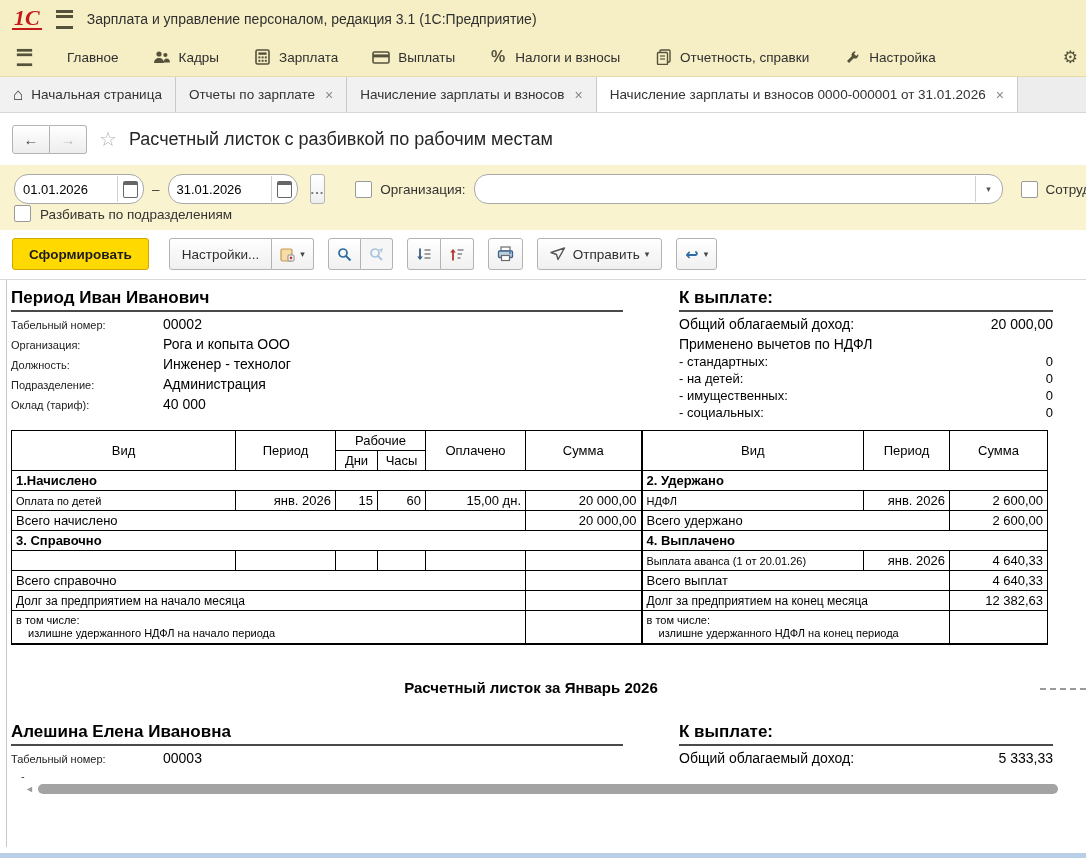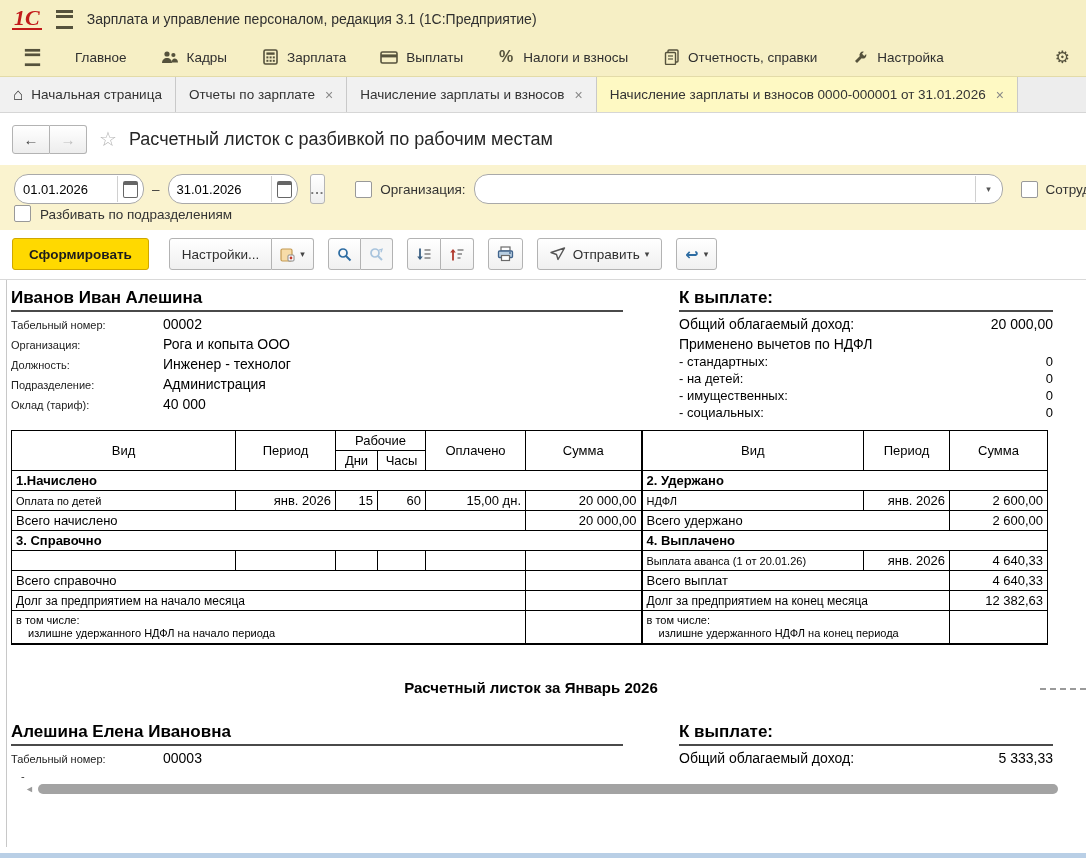--- a/index.html
+++ b/index.html
@@ -4,29 +4,29 @@
 <style>
   html,body{margin:0;padding:0;width:1086px;height:858px;overflow:hidden;background:#fff;
     font-family:"Liberation Sans","DejaVu Sans",sans-serif;font-size:13px;color:#2b2b2b;}
   .titlebar{height:38px;background:#f6efc5;display:flex;align-items:center;gap:14px;padding:0 12px;}
   .logo1c{font-family:"Liberation Serif",serif;font-weight:bold;font-style:italic;color:#c21a1a;
     font-size:22px;border-bottom:2px solid #c21a1a;line-height:20px;padding:0 2px;}
   .hamb{display:inline-block;width:17px;height:13px;border-top:3px solid #55523c;
     border-bottom:3px solid #55523c;position:relative;}
   .hamb::after{content:"";position:absolute;left:0;right:0;top:2px;height:3px;background:#55523c;}
   .apptitle{font-size:14px;color:#2f2f2f;}
-  .menubar{height:38px;background:#f6efc5;display:flex;align-items:center;padding:0 10px;gap:6px;border-bottom:1px solid #e3dba8;}
+  .menubar{height:38px;background:#f6efc5;display:flex;align-items:center;padding:0 2px;gap:6px;border-bottom:1px solid #e3dba8;}
   .menu-item{display:flex;align-items:center;gap:8px;padding:4px 14px;cursor:pointer;color:#2f2f2f;font-size:13.5px;}
   .micon{width:18px;height:16px;display:inline-flex;align-items:center;justify-content:center;color:#55523c;}
   .spacer{flex:1;}
   .gear{font-size:17px;color:#55523c;padding:0 6px;}
   .tabbar{height:35px;background:#ededed;display:flex;align-items:stretch;border-bottom:1px solid #d6d6d6;}
   .tab{display:flex;align-items:center;gap:8px;padding:0 13px;border-right:1px solid #c9c9c9;
     font-size:13.5px;color:#333;background:#f1f1f1;cursor:pointer;white-space:nowrap;}
-  .tab.active{background:#fef9c3;text-align:right;}
+  .tab.active{background:#ffffff;text-align:right;}
   .tab .close{color:#888;font-size:14px;padding-left:2px;}
   .home{font-size:17px;color:#333;font-weight:bold;line-height:1;}
   .form-header{height:52px;display:flex;align-items:center;padding:0 12px;background:#fff;gap:12px;}
   .navgrp{display:flex;}
   .navbtn{width:36px;height:27px;border:1px solid #b3b3b3;background:linear-gradient(#ffffff,#ededed);
     display:flex;align-items:center;justify-content:center;font-size:15px;}
   .navbtn.back{border-radius:3px 0 0 3px;color:#444;}
   .navbtn.fwd{border-radius:0 3px 3px 0;border-left:none;color:#bdbdbd;}
   .star{font-size:20px;color:#b5b5b5;}
   .page-title{font-size:18px;color:#262626;}
@@ -311,21 +311,21 @@
   <div class="btn iconbtn">
     <span class="undo">↩</span>
     <span class="caret">▾</span>
   </div>
 </div>
 
 <div class="report">
 
   <div class="slip-head">
     <div class="sh-left">
-      <div class="sh-name">Иванов Иван Алешина</div>
+      <div class="sh-name">Период Иван Иванович</div>
       <div class="sh-row">
           <span class="lab">Табельный номер:</span>
           <span class="val">00002</span>
         </div>
       <div class="sh-row">
           <span class="lab">Организация:</span>
           <span class="val">Рога и копыта ООО</span>
         </div>
       <div class="sh-row">
           <span class="lab">Должность:</span>

